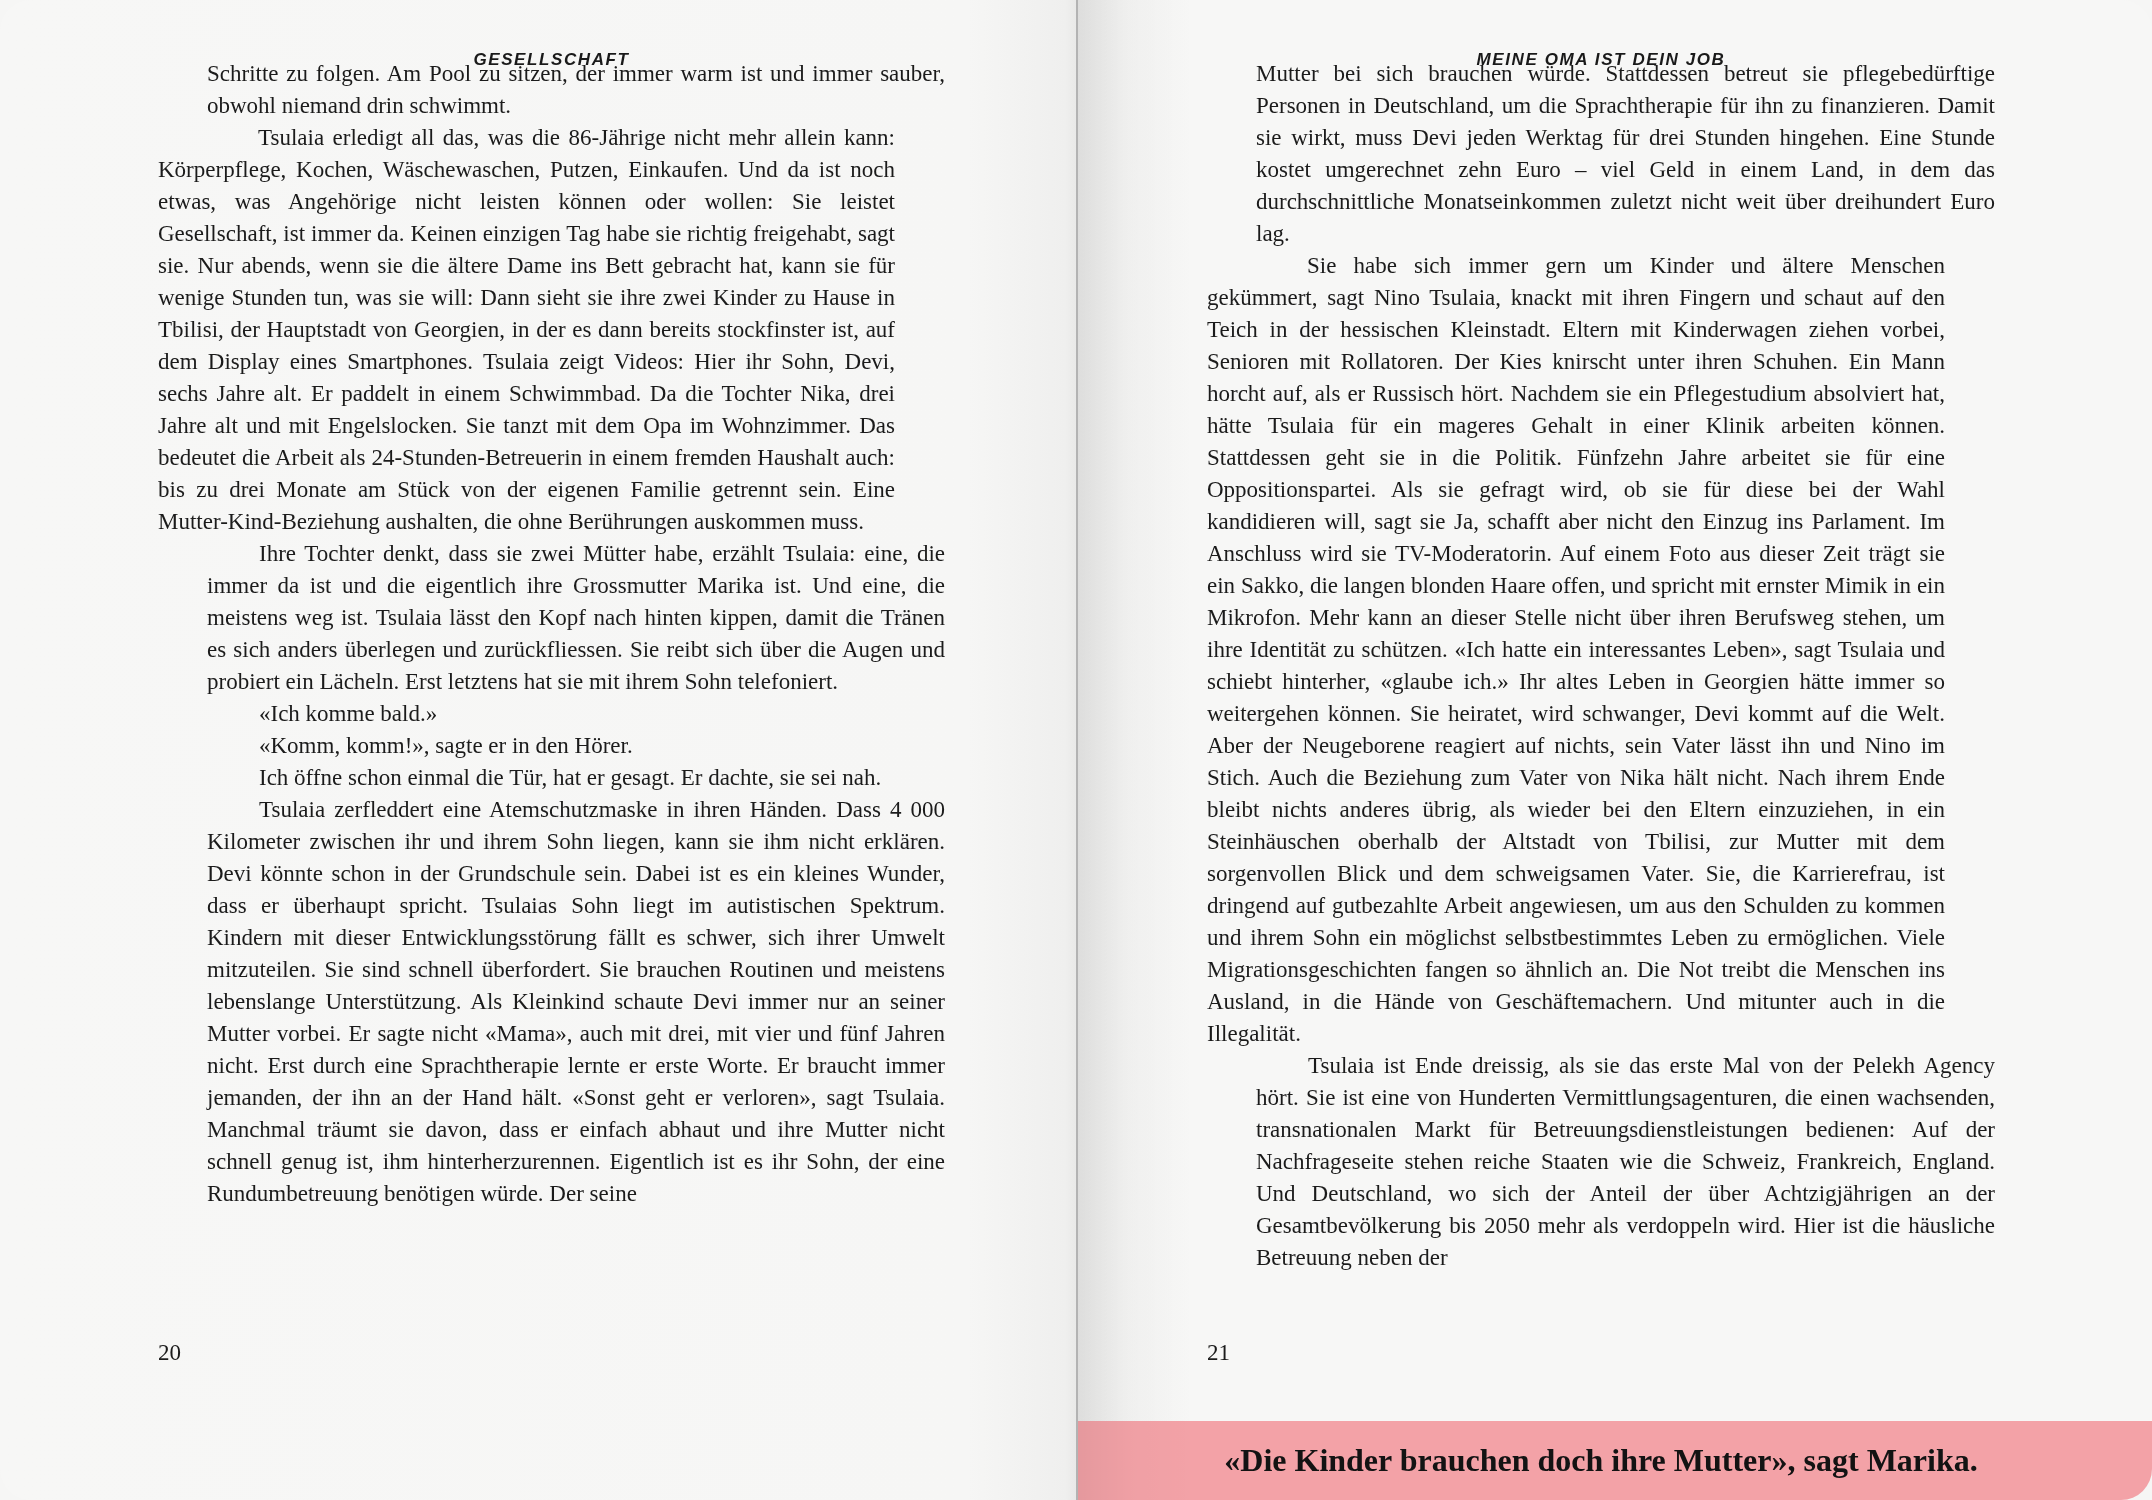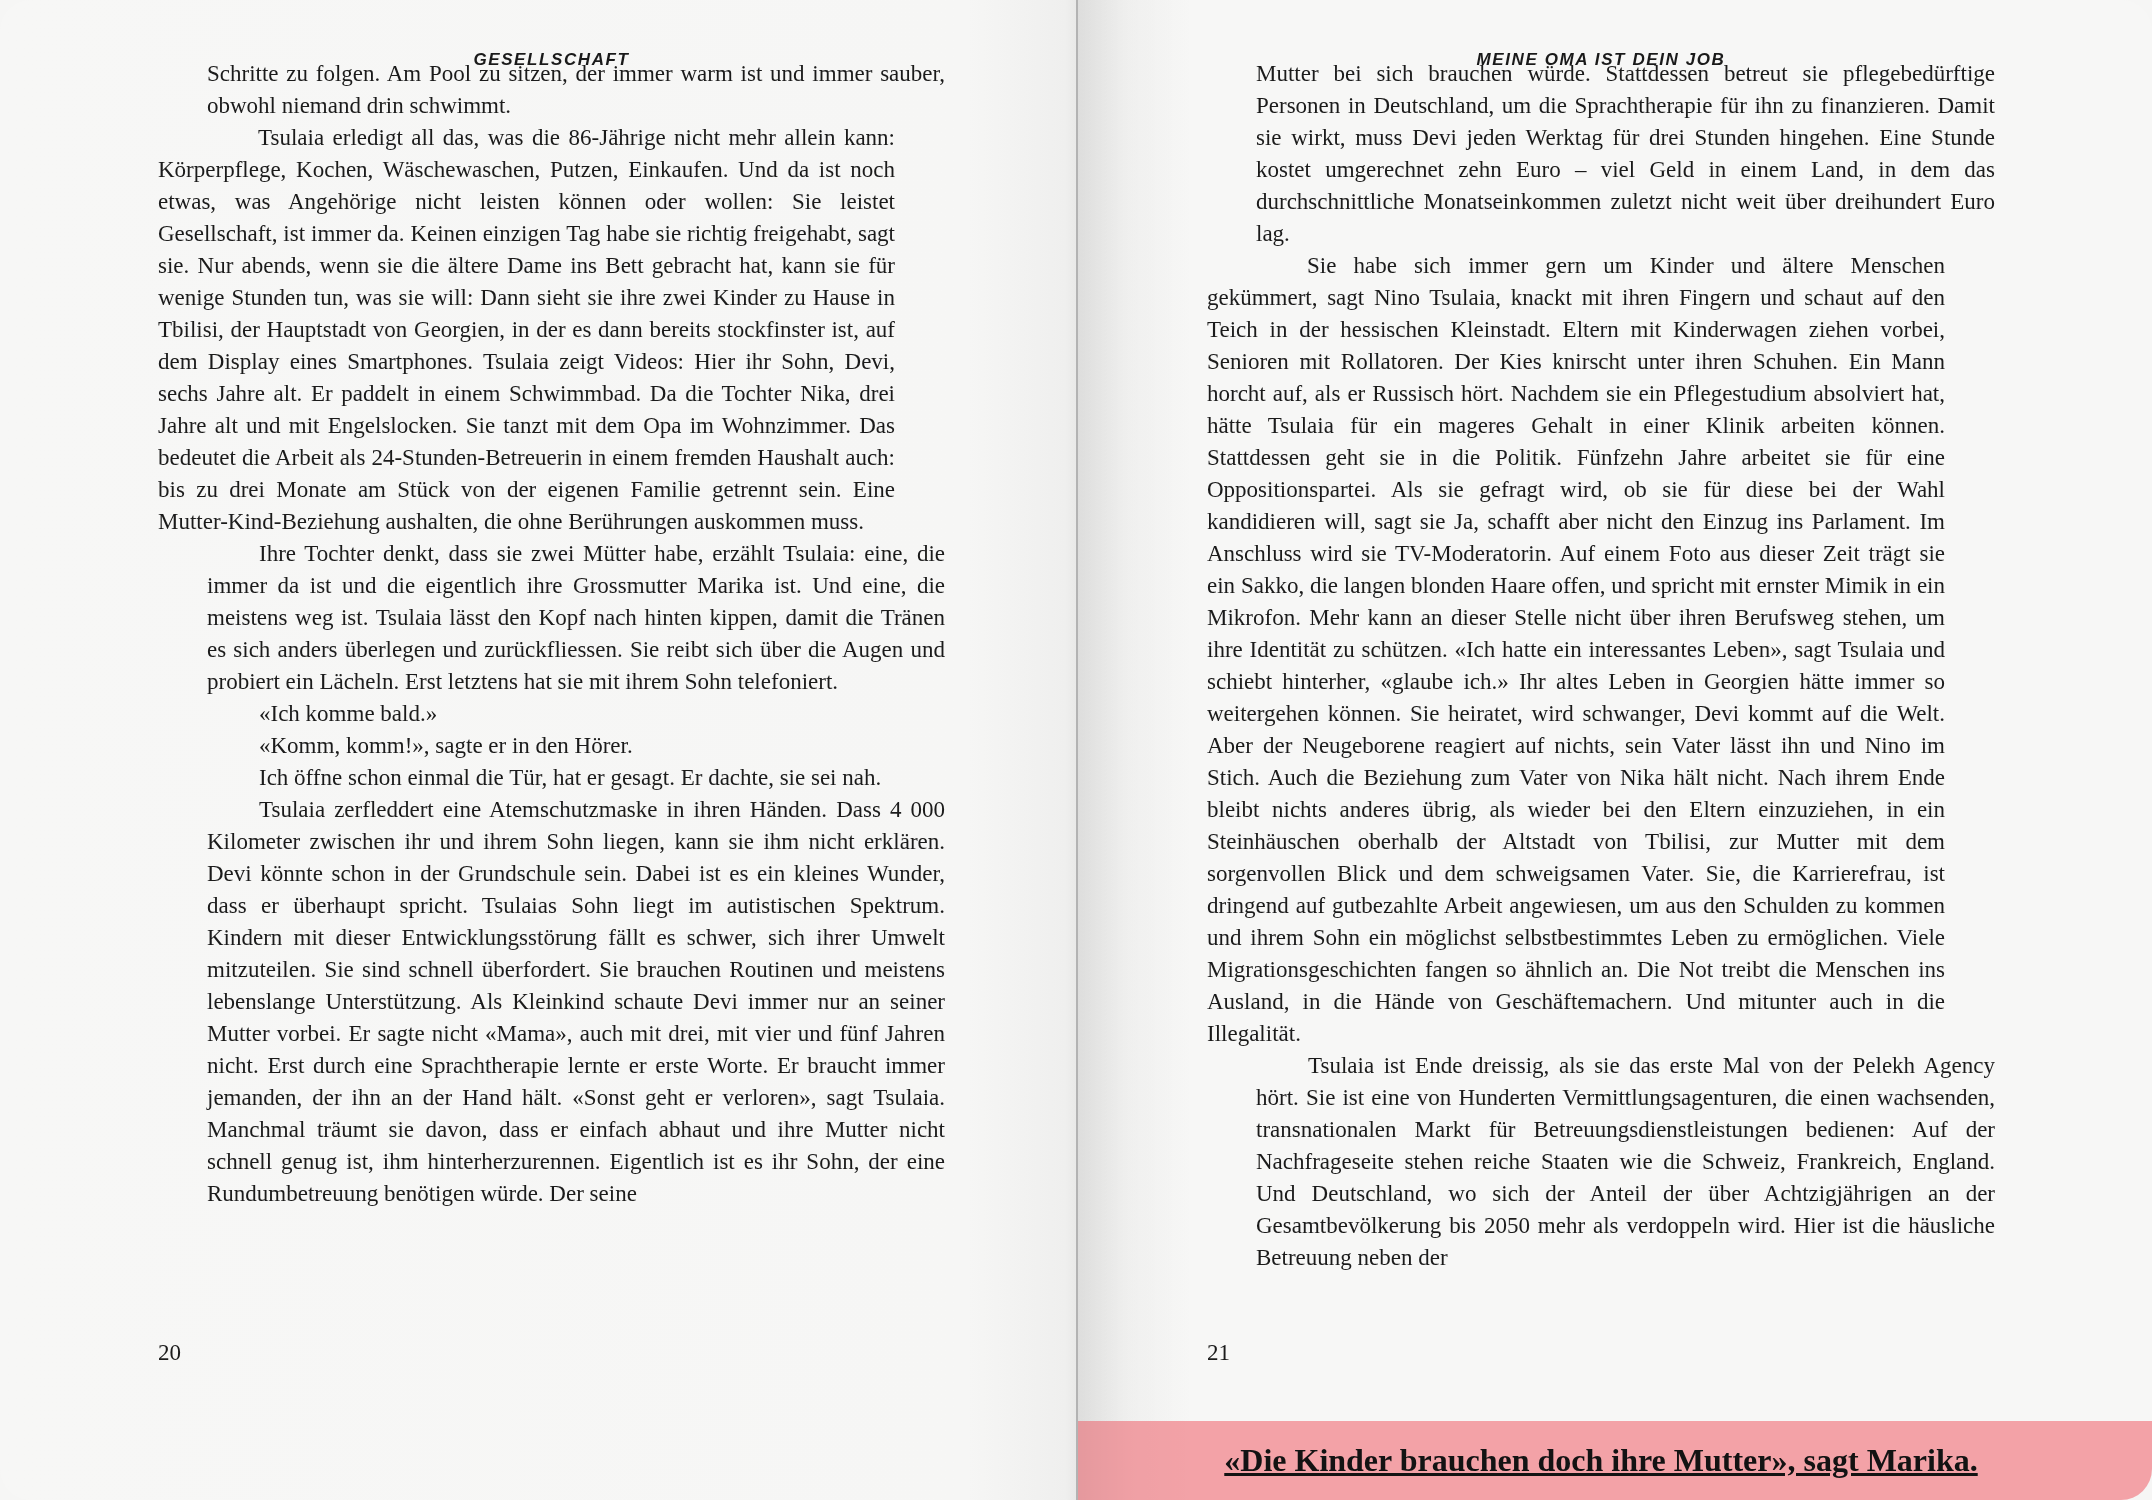--- a/index.html
+++ b/index.html
@@ -70,21 +70,20 @@
   .quote-band {
     position:absolute; left:1078px; top:1421px; width:1074px; height:79px;
     background:#f3a2a7; z-index:4;
   }
   .quote-band .quote-text {
     position:absolute; left:129px; top:0; width:788px; height:79px;
     line-height:79px; text-align:center;
     font-family:"Liberation Serif", serif;
     font-weight:bold; font-size:32px; color:#131313;
     white-space:nowrap;
-    text-decoration:underline;
   }
 </style>
 </head>
 <body>
 
 <div class="spread">
 
   <div class="page-bg-left"></div>
   <div class="page-bg-right"></div>
   <div class="spine"></div>

